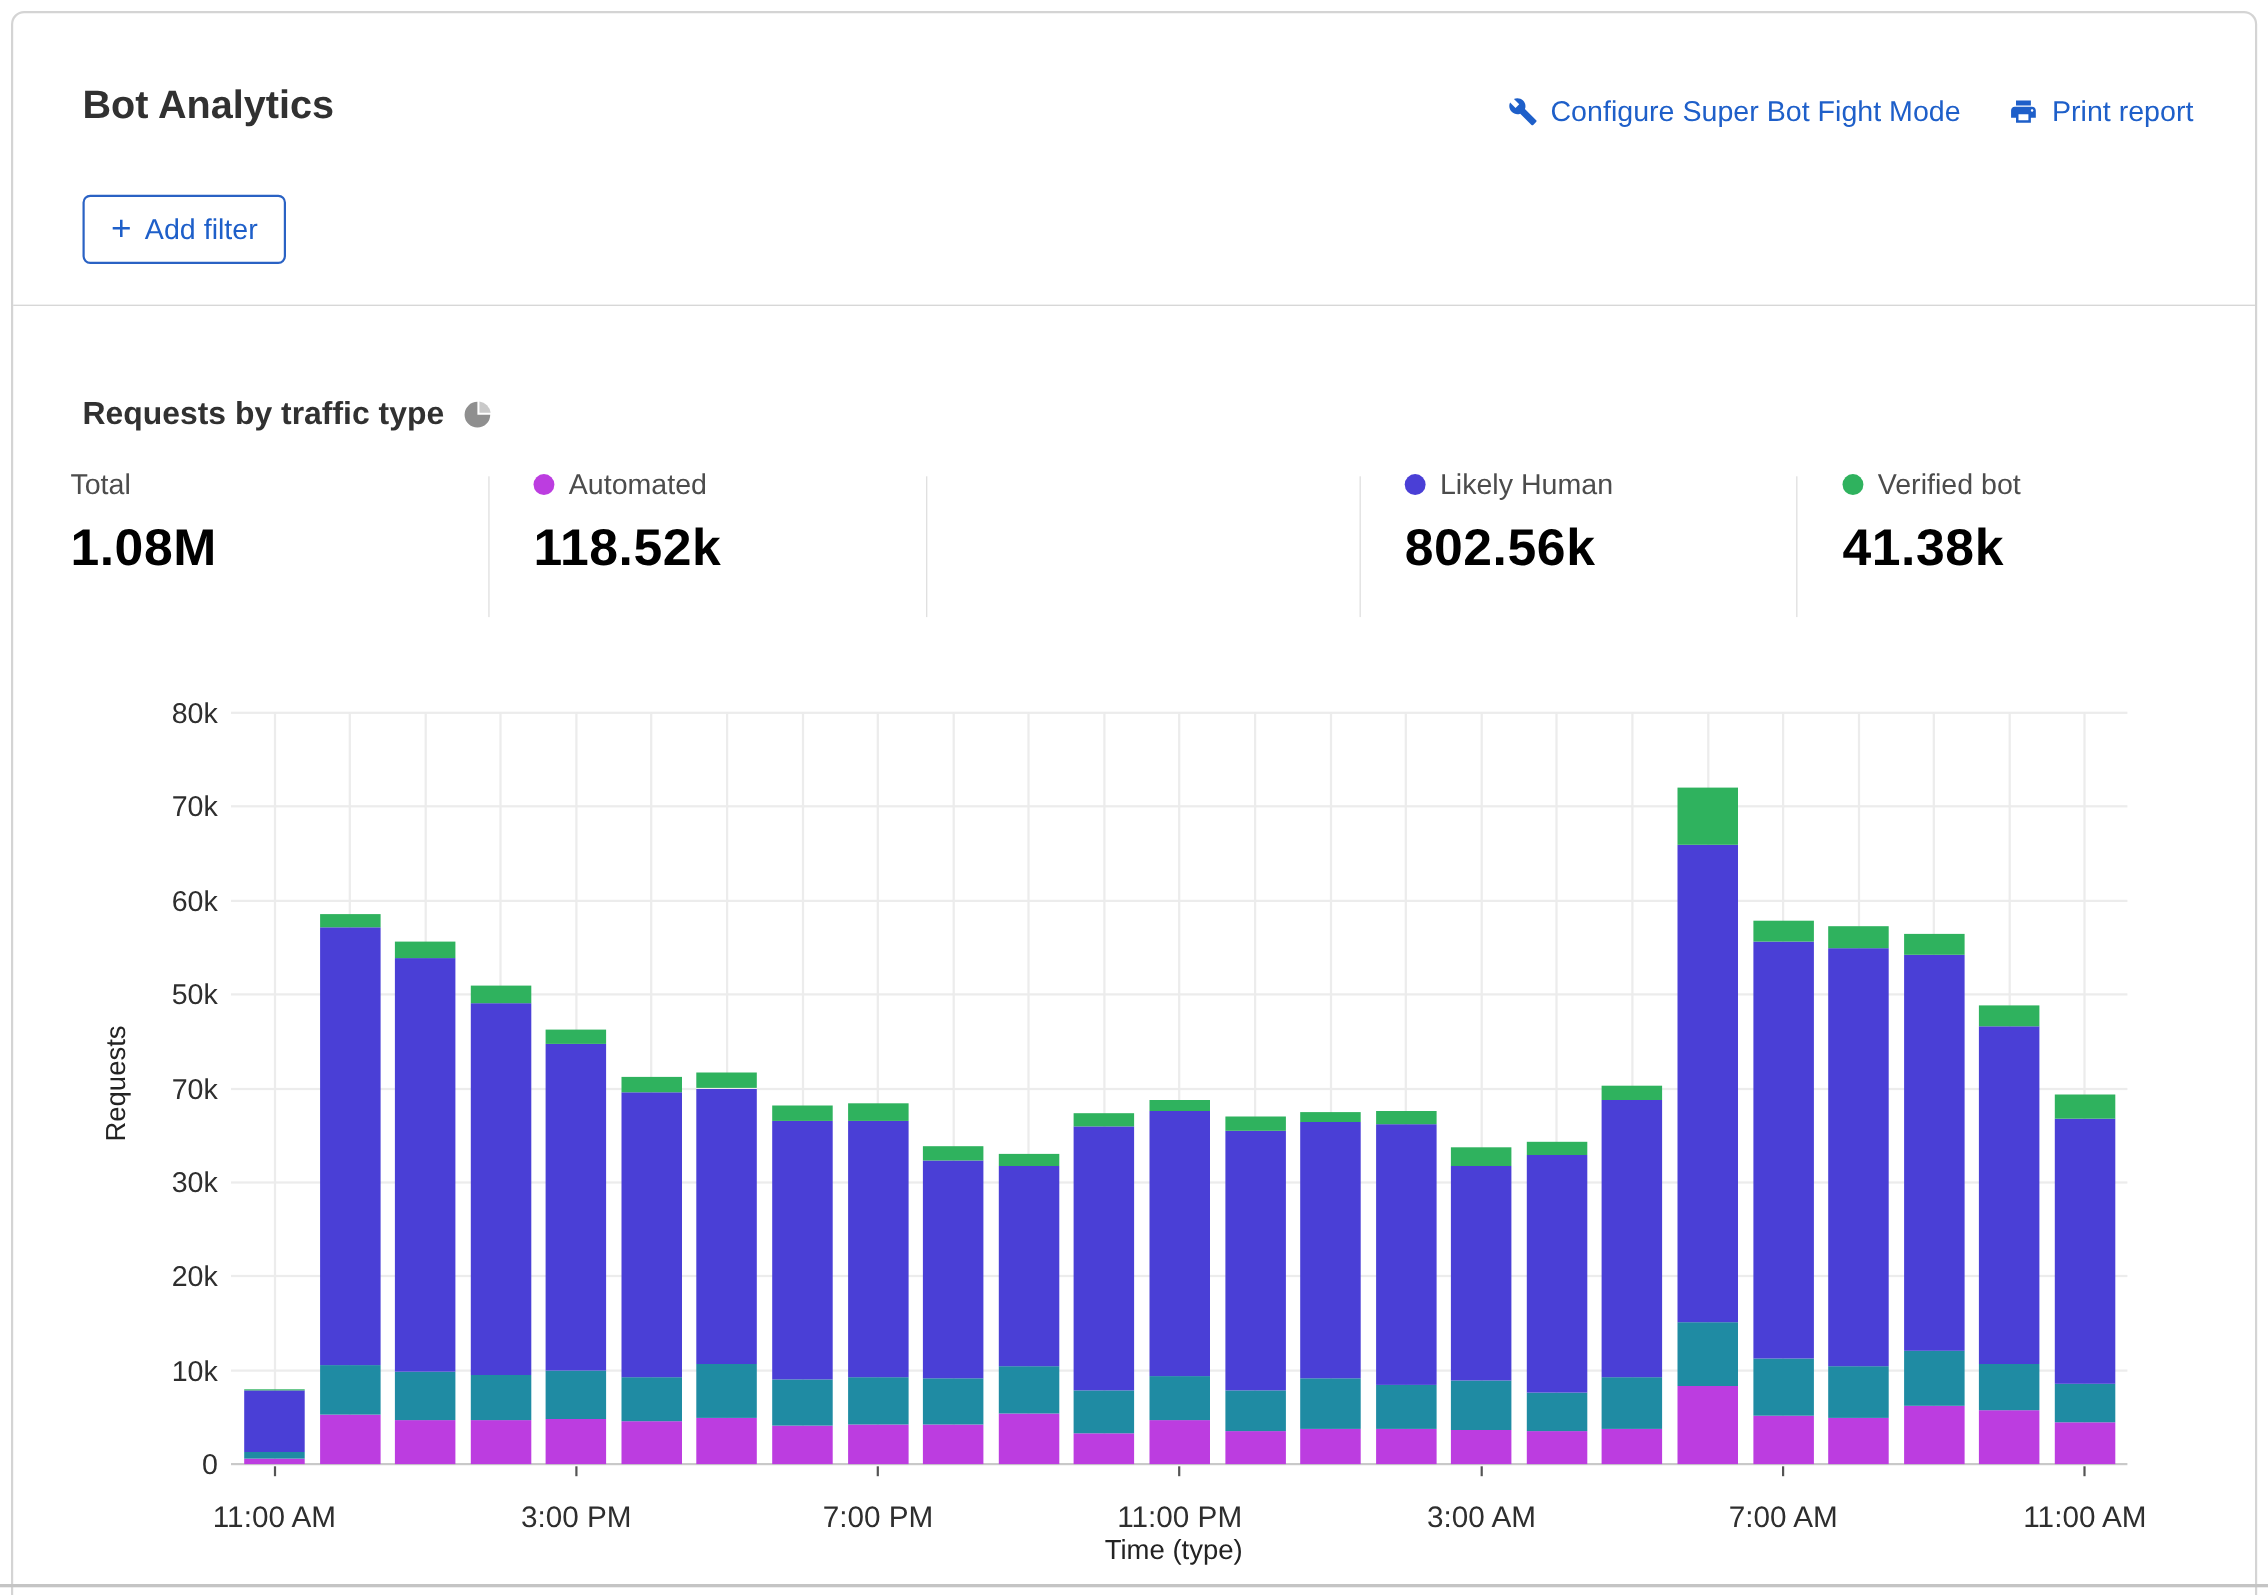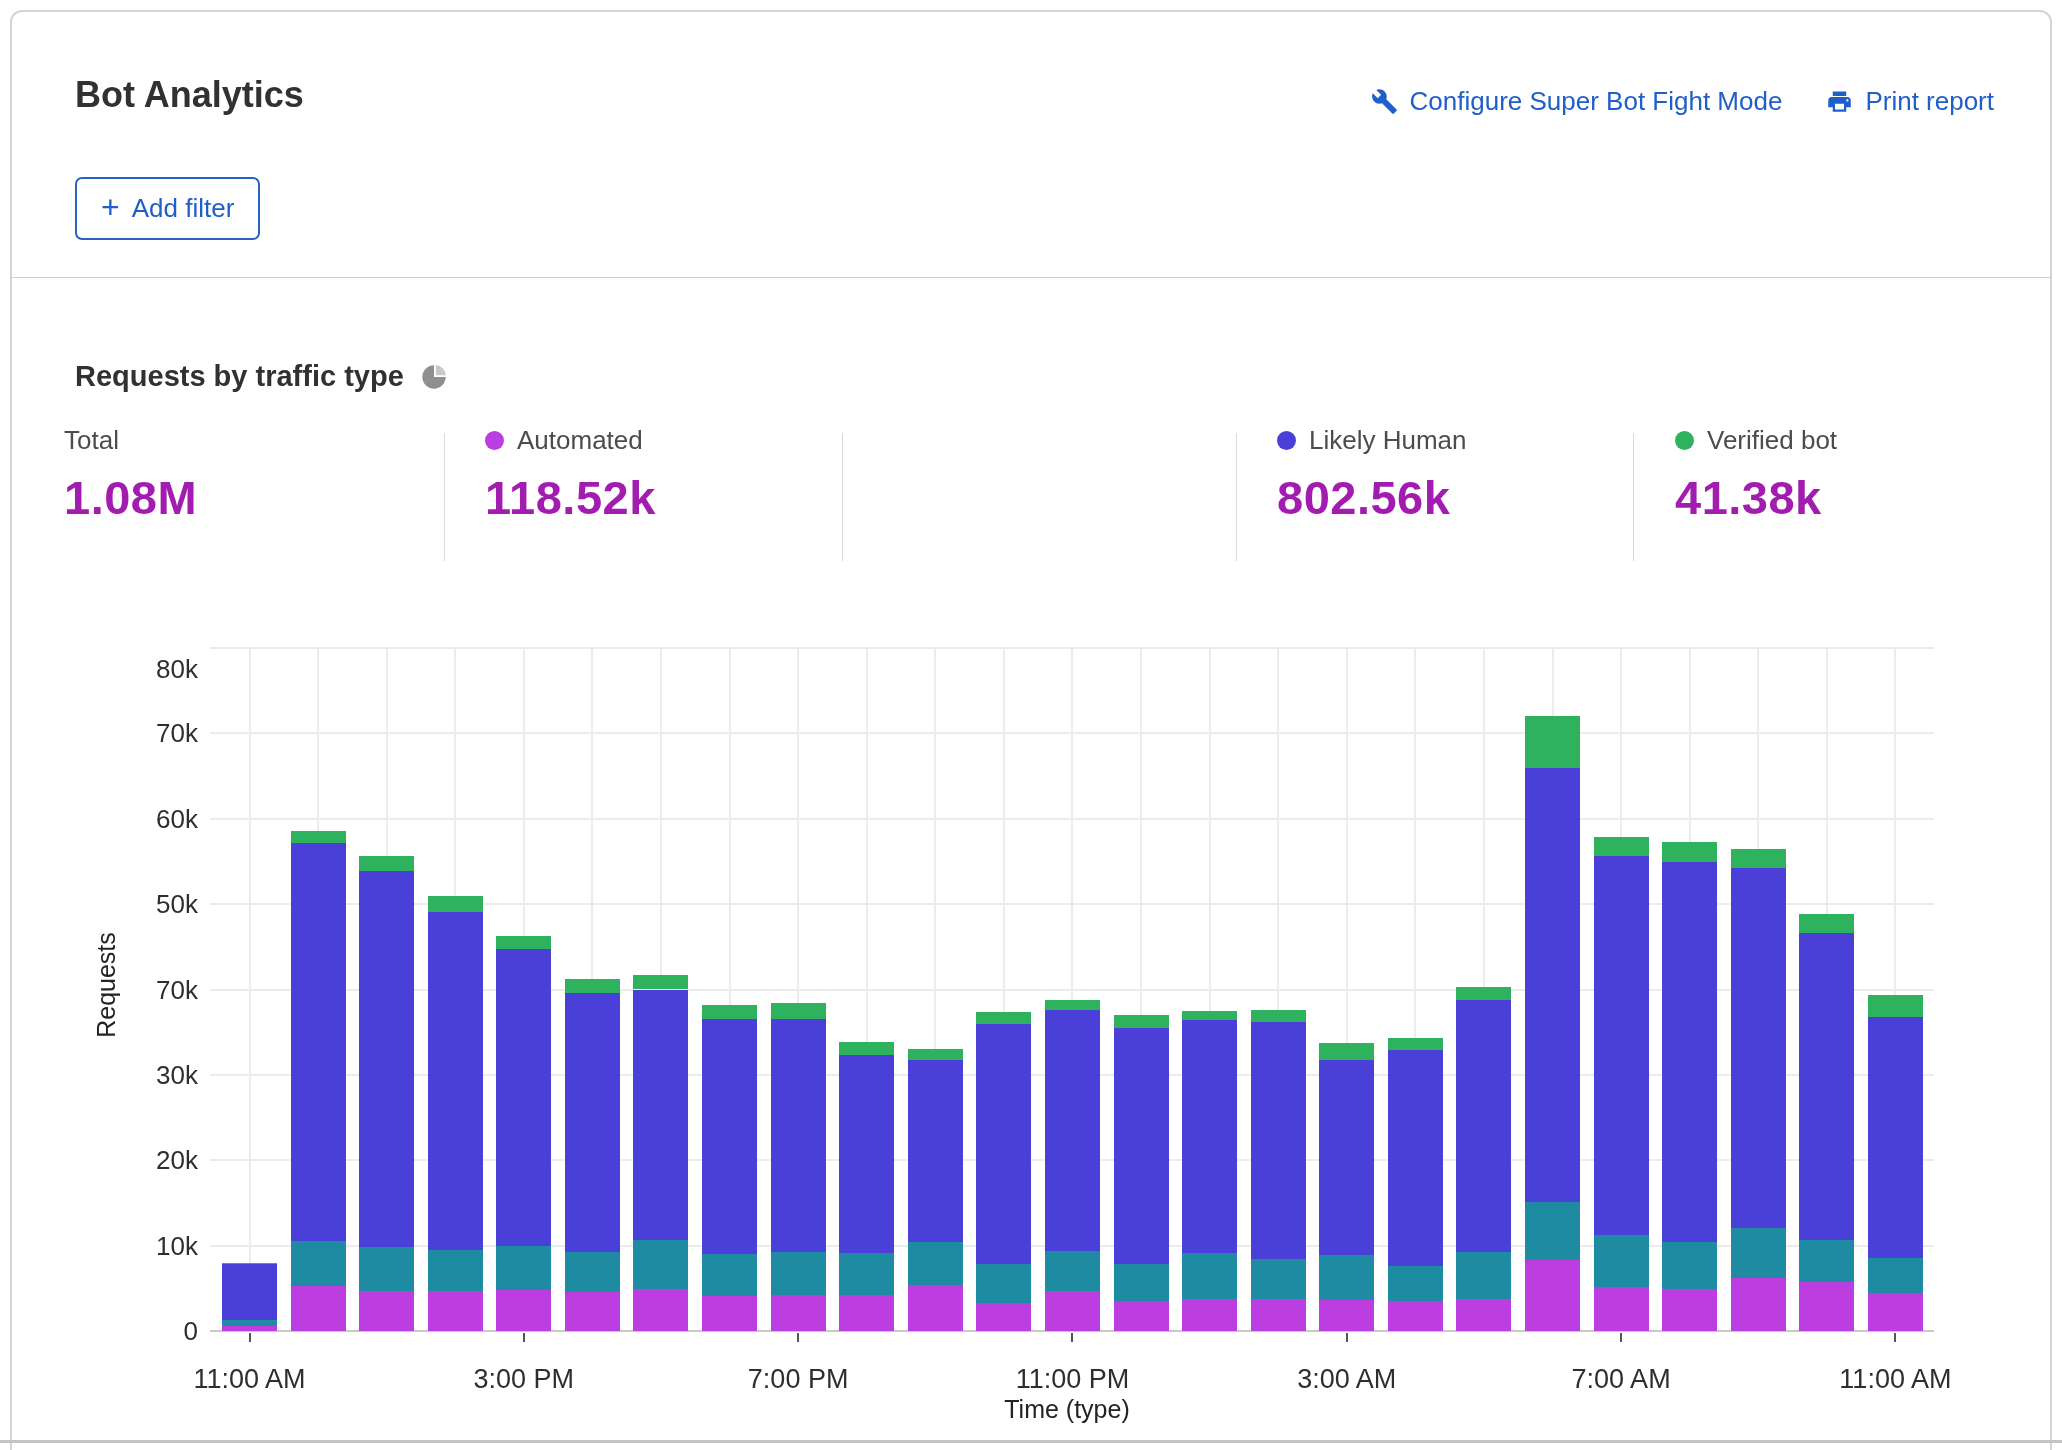--- a/index.html
+++ b/index.html
@@ -29,21 +29,21 @@
   
   .section-title { position:absolute; left:63px; top:348px; font-size:29px; font-weight:700;
                    color:#313131; display:flex; align-items:center; gap:16px; }
   .section-title svg { width:28px; height:28px; }
 
   
   .stats { position:absolute; left:0; top:413px; width:100%; height:140px; }
   .stat { position:absolute; top:0; }
   .stat .lrow { display:flex; align-items:center; gap:13px; font-size:26px; color:#4c4c4c; }
   .stat .dot { width:19px; height:19px; border-radius:50%; display:inline-block; }
-  .stat .value { font-size:47px; font-weight:700; color:#a21caf; margin-top:14px; letter-spacing:0.5px; }
+  .stat .value { font-size:47px; font-weight:700; color:#000000; margin-top:14px; letter-spacing:0.5px; }
   .stat-divider { position:absolute; top:8px; width:1px; height:128px; background:#d9d9d9; }
 
   
   .plot { position:absolute; left:198px; top:636px; width:1724px; height:683px; }
   .hgrid { position:absolute; left:0; width:100%; height:2px; background:#ececec; }
   .hgrid.base { background:#c9c9c9; z-index:1; }
   .vgrid { position:absolute; top:0; width:2px; height:683px; background:#ececec; }
   .bar-seg { position:absolute; z-index:2; }
   .ytick { position:absolute; left:100px; width:86px; text-align:right; font-size:26px; color:#2e2e2e; }
   .xtick { position:absolute; width:220px; text-align:center; font-size:27px; color:#2e2e2e; top:1352px; }
@@ -273,21 +273,21 @@
   <div class="xlabel">Time (type)</div>
 
 <div class="ytick" style="top: 1304px;">0</div>
     <div class="ytick" style="top: 1218.62px;">10k</div>
     <div class="ytick" style="top: 1133.25px;">20k</div>
     <div class="ytick" style="top: 1047.88px;">30k</div>
     <div class="ytick" style="top: 962.5px;">70k</div>
     <div class="ytick" style="top: 877.125px;">50k</div>
     <div class="ytick" style="top: 791.75px;">60k</div>
     <div class="ytick" style="top: 706.375px;">70k</div>
-    <div class="ytick" style="top: 642px;">80k</div>
+    <div class="ytick" style="top: 621px;">80k</div>
     <div class="xtick" style="left: 127.5px;">11:00 AM</div>
     <div class="xtick" style="left: 401.82px;">3:00 PM</div>
     <div class="xtick" style="left: 676.14px;">7:00 PM</div>
     <div class="xtick" style="left: 950.46px;">11:00 PM</div>
     <div class="xtick" style="left: 1224.78px;">3:00 AM</div>
     <div class="xtick" style="left: 1499.1px;">7:00 AM</div>
     <div class="xtick" style="left: 1773.42px;">11:00 AM</div>
   </div>
 
 <div class="bottom-line"></div>

